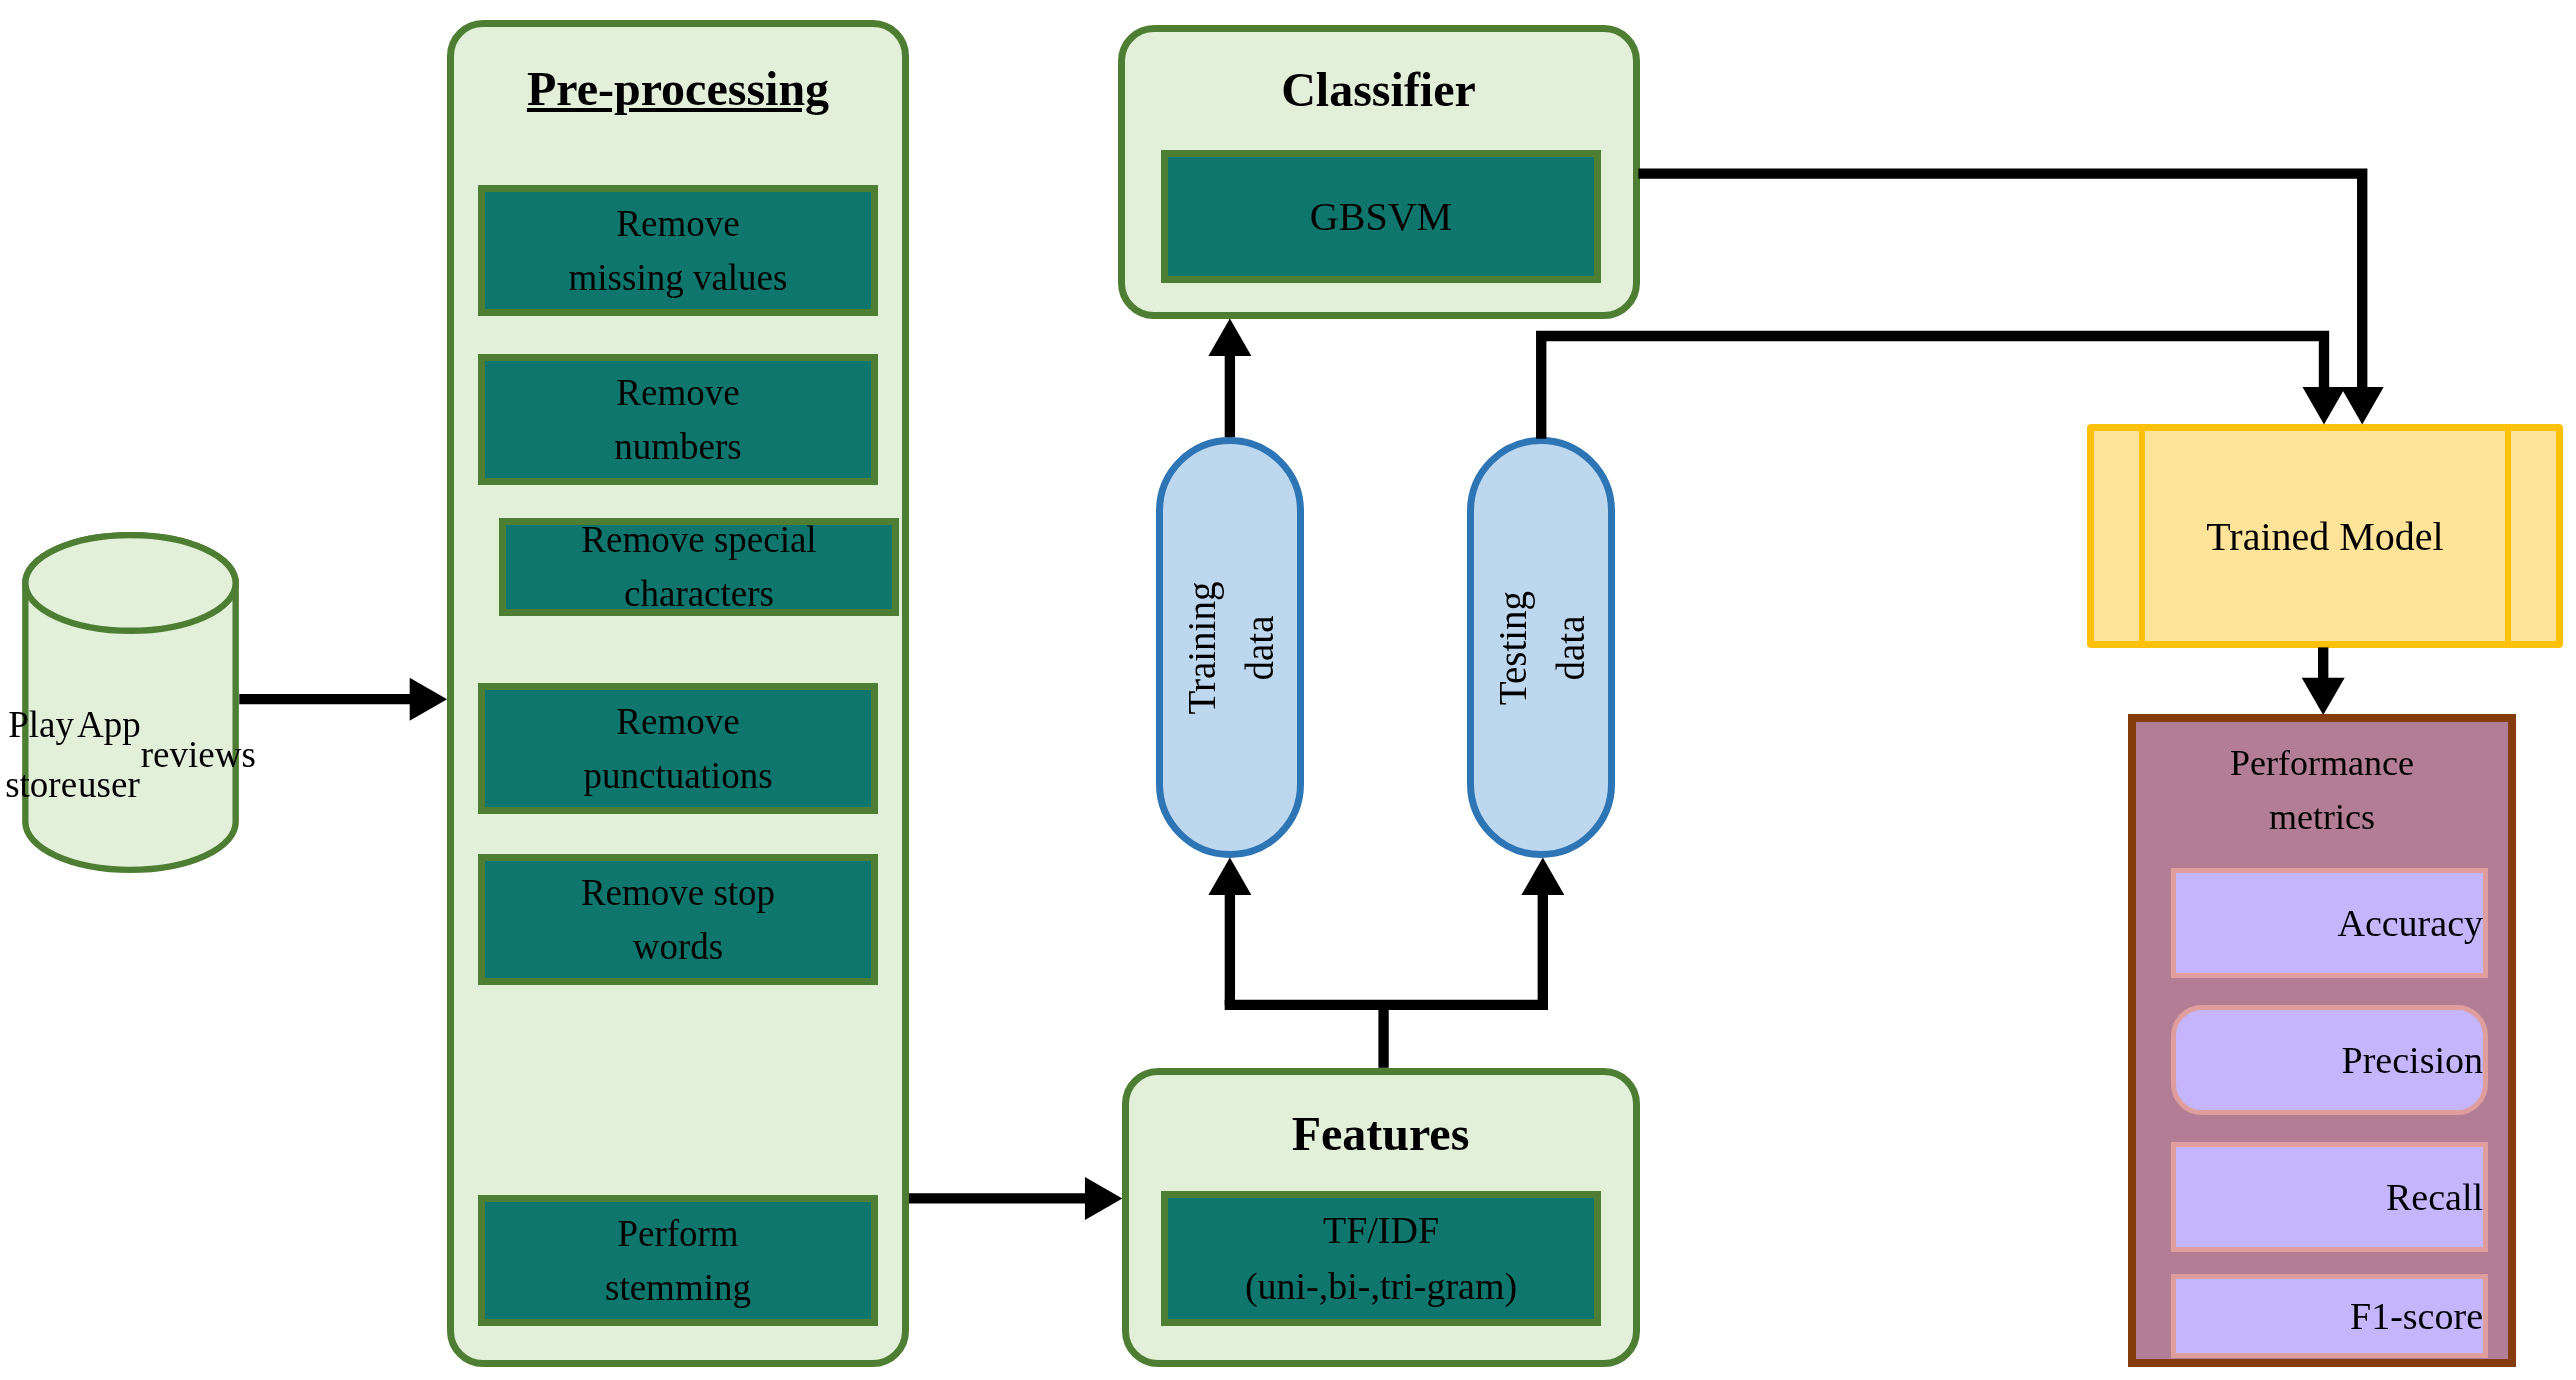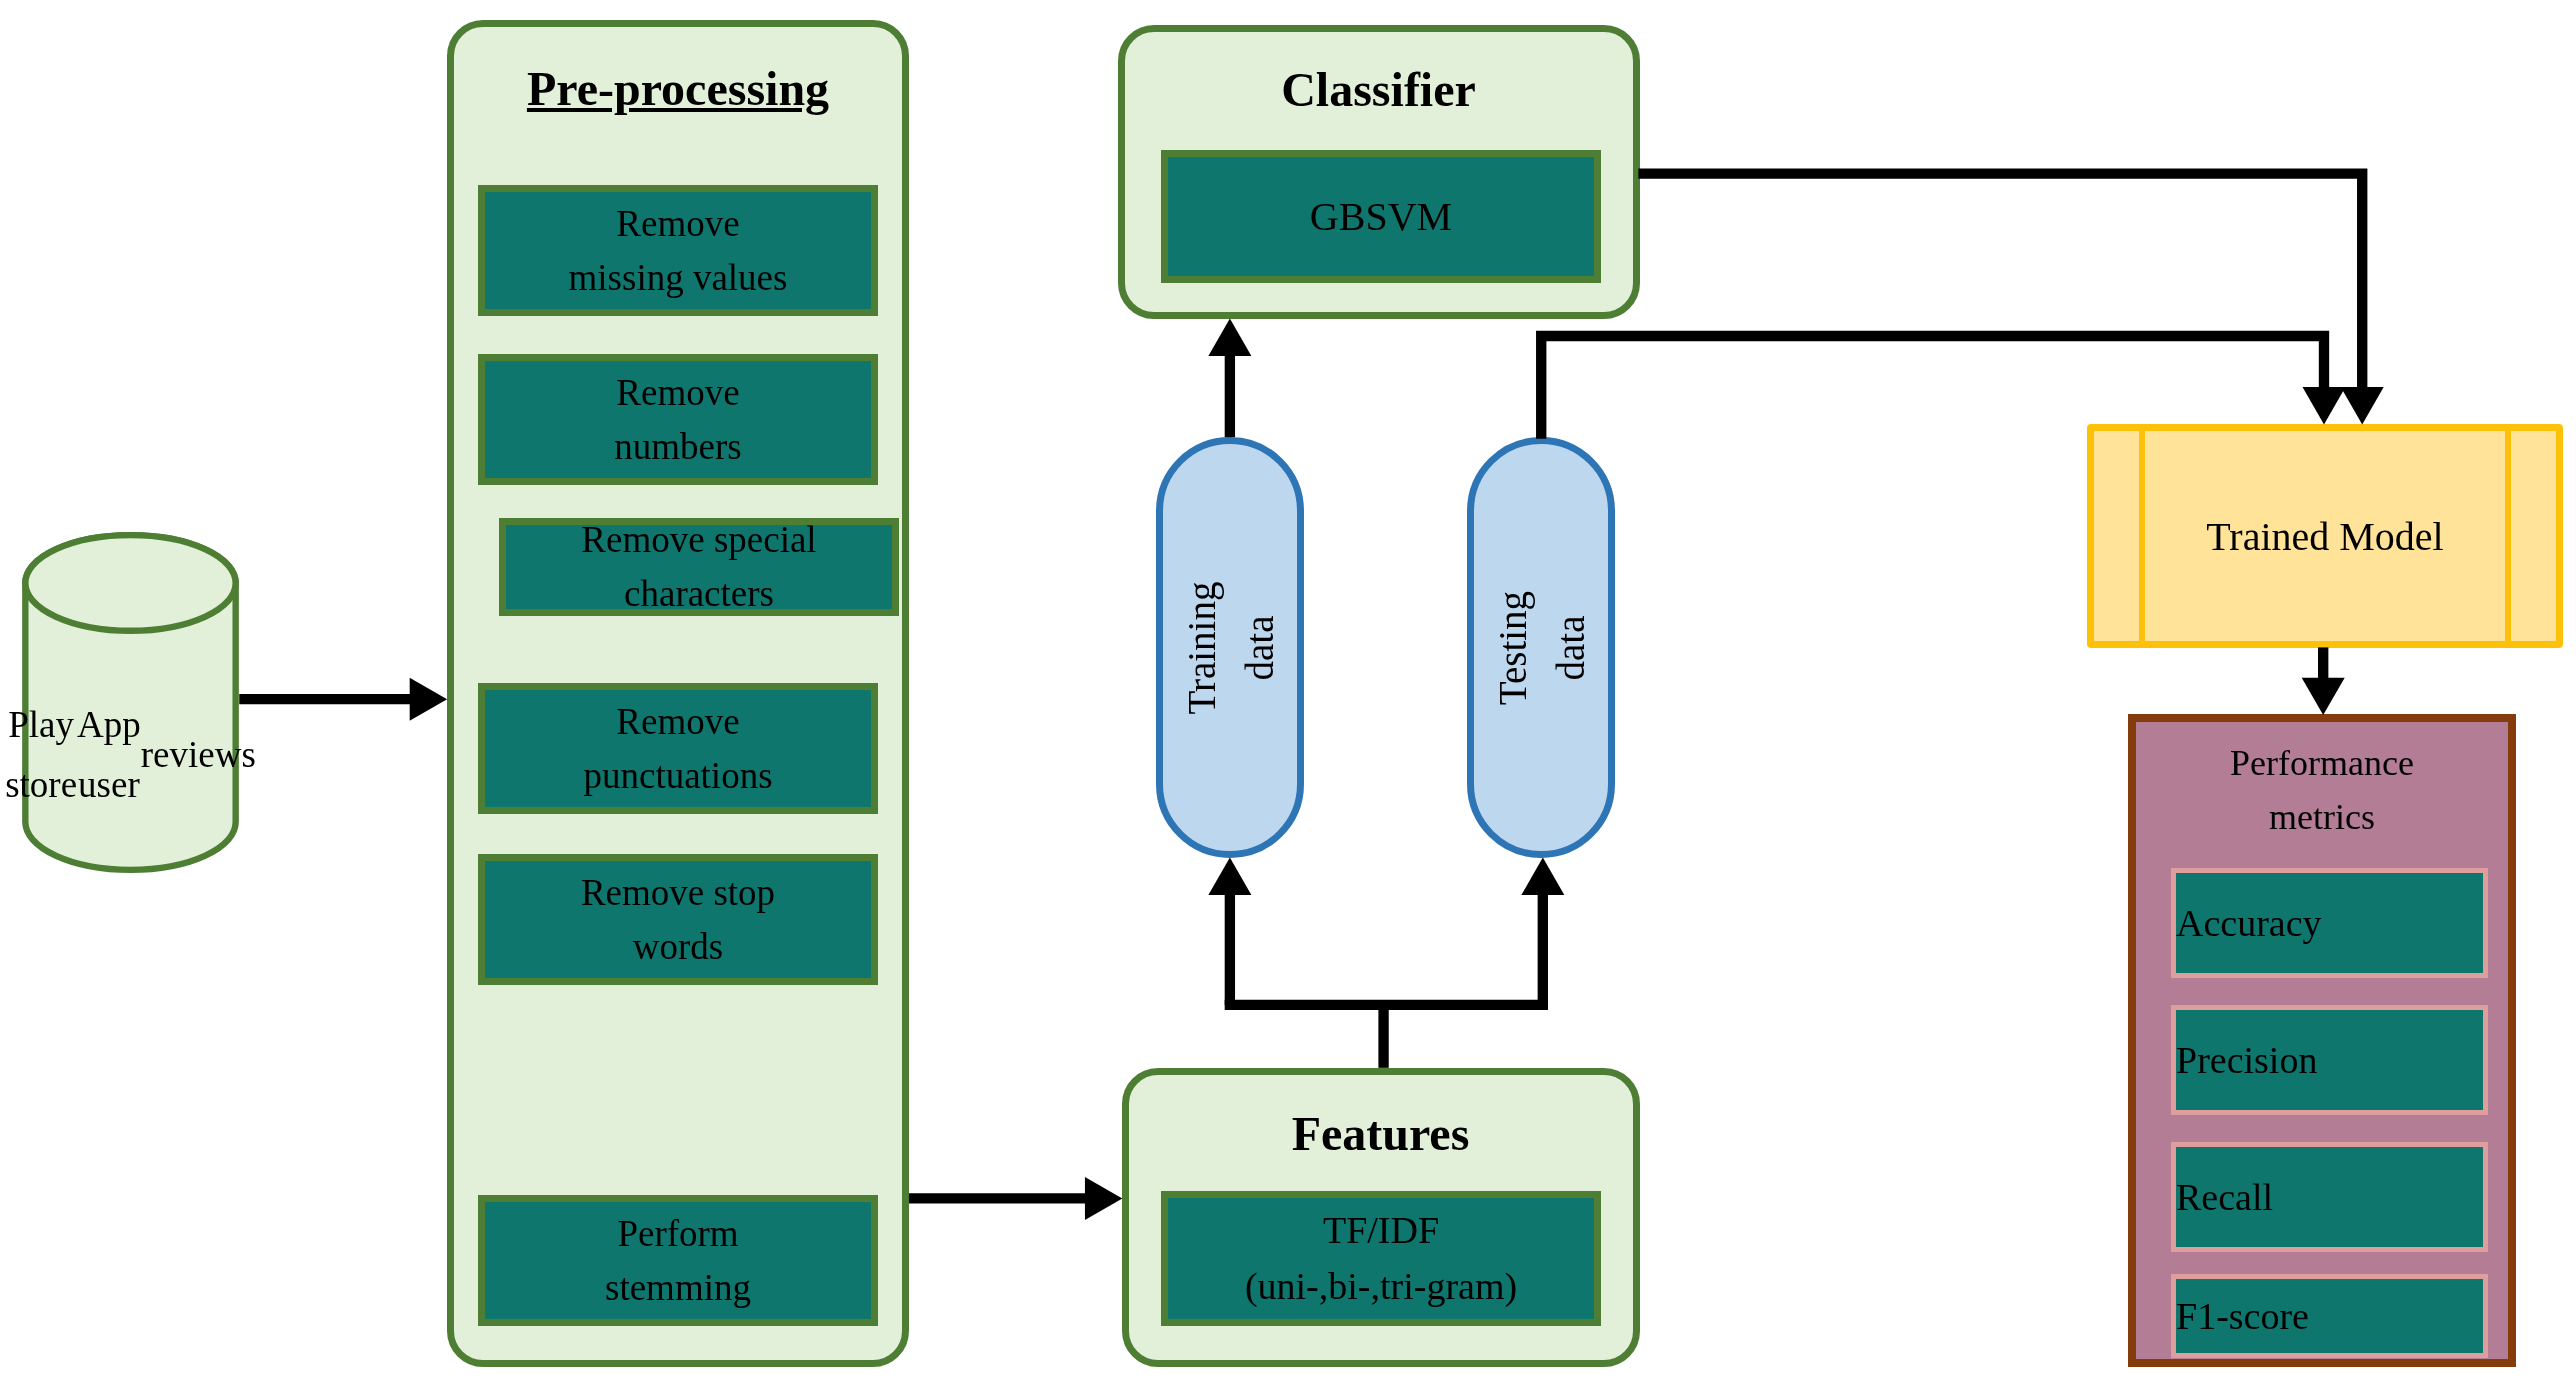--- a/index.html
+++ b/index.html
@@ -22,22 +22,22 @@
   .pill-label span{display:block;}
   
   .ybox{background:#ffe399;border:7.2px solid #fec10a;border-radius:4px;}
   .yline{position:absolute;top:0;bottom:0;width:5.6px;background:#fec10a;}
   .ylabel{position:absolute;left:0;right:0;top:0;bottom:0;display:flex;align-items:center;
         justify-content:center;font-size:40px;}
   
   .mbox{background:#b37e95;border:8.8px solid #843c0c;}
   .mtitle{position:absolute;left:0;right:0;text-align:center;font-size:36px;line-height:1.5;}
   .mtitle span{display:block;}
-  .pinkbox{background:#0f766e;border:5.6px solid #df9e9e;display:flex;align-items:center;
-        justify-content:flex-start;font-size:38px;}
+  .pinkbox{background:#c4b5fd;border:5.6px solid #df9e9e;display:flex;align-items:center;
+        justify-content:flex-end;font-size:38px;}
   
   .cyl-label{display:flex;flex-direction:row;align-items:center;justify-content:center;
         text-align:center;font-size:37px;line-height:1.6;}
   .cyl-label span{display:block;}
   .arrow-layer{position:absolute;left:0;top:0;pointer-events:none;}
 </style>
 </head>
 <body>
 
 <div class="canvas">
@@ -117,21 +117,21 @@
   </div>
 
   <div class="abs mbox" style="left:2128px;top:714px;width:388px;height:653px;">
     <div class="mtitle" style="top:14.3px;">
       <span>Performance</span>
       <span>metrics</span>
     </div>
     <div class="abs pinkbox" style="left:35px;top:146px;width:317px;height:110px;">
       <span>Accuracy</span>
     </div>
-    <div class="abs pinkbox" style="left:35px;top:283px;width:317px;height:110px;">
+    <div class="abs pinkbox" style="left:35px;top:283px;width:317px;height:110px;border-radius:31px;">
       <span>Precision</span>
     </div>
     <div class="abs pinkbox" style="left:35px;top:420px;width:317px;height:110px;">
       <span>Recall</span>
     </div>
     <div class="abs pinkbox" style="left:35px;top:552px;width:317px;height:84px;">
       <span>F1-score</span>
     </div>
   </div>
 

